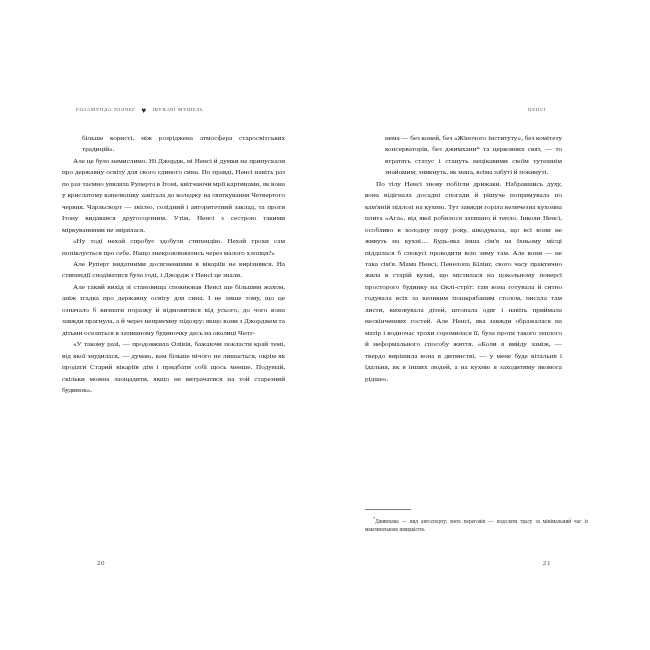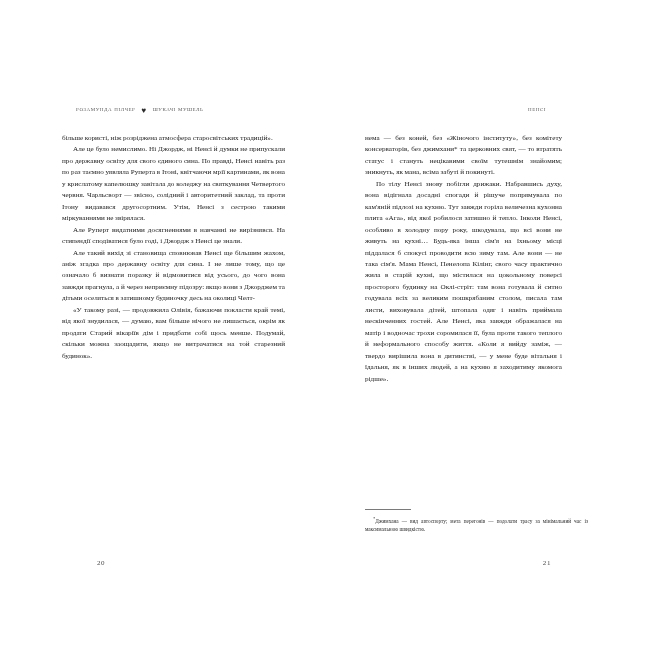--- a/index.html
+++ b/index.html
@@ -54,21 +54,21 @@
   .col p{
     margin:0;
     font-size:7.15px;
     line-height:11.45px;
     text-align:justify;
     text-indent:11px;
     hyphens:auto;
     -webkit-hyphens:auto;
     word-spacing:-0.1px;
   }
-  .col p.noindent{ text-indent:0; }
+  .col p.noindent{ text-indent:0;margin-left:20px; }
 
   .footnote-wrap{
     position:absolute;
     left:40px;
     right:62px;
     bottom:117px;
   }
   .fn-rule{
     width:46px;height:1px;
     background:#7a7a7a;
@@ -114,21 +114,22 @@
   <div class="page page-left">
     <div class="runhead runhead-left">
       <span>Розамунда Пілчер</span>
       <span class="heart">♥</span>
       <span>Шукачі мушель</span>
     </div>
 
     <div class="col">
       <p class="noindent">більше користі, ніж розріджена атмосфера старосвітських традицій».</p>
       <p>Але це було немислимо. Ні Джордж, ні Ненсі й думки не припускали про державну освіту для свого єдиного сина. По правді, Ненсі навіть раз по раз таємно уявляла Руперта в Ітоні, квітчаючи мрії картинами, як вона у крислатому капелюшку завітала до коледжу на святкування Четвертого червня. Чарльсворт — звісно, солідний і авторитетний заклад, та проти Ітону видавався другосортним. Утім, Ненсі з сестрою такими міркуваннями не звірялася.</p>
-      <p>Але Руперт видатними досягненнями в навчанні не вирізнявся. На стипендії сподіватися було годі, і Джордж з Ненсі це знали.</p>
+      <p>«Ну тоді нехай спробує здобути стипендію. Нехай трохи сам попіклується про себе. Нащо знекровлюватись через малого хлопця?»</p>
+      <p>Але Руперт видатними досягненнями в вікаріїв не вирізнявся. На стипендії сподіватися було годі, і Джордж з Ненсі це знали.</p>
       <p>Але такий вихід зі становища сповнював Ненсі ще більшим жахом, аніж згадка про державну освіту для сина. І не лише тому, що це означало б визнати поразку й відмовитися від усього, до чого вона завжди прагнула, а й через неприємну підозру: якщо вони з Джорджем та дітьми оселяться в затишному будиночку десь на околиці Челт-</p>
       <p>«У такому разі, — продовжила Олівія, бажаючи покласти край темі, від якої знудилася, — думаю, вам більше нічого не лишається, окрім як продати Старий вікаріїв дім і придбати собі щось менше. Подумай, скільки можна заощадити, якщо не витрачатися на той старезний будинок».</p>
     </div>
 
     <div class="folio folio-left">20</div>
   </div>
 
   <div class="page page-right">
     <div class="runhead runhead-right">
       <span>Ненсі</span>

